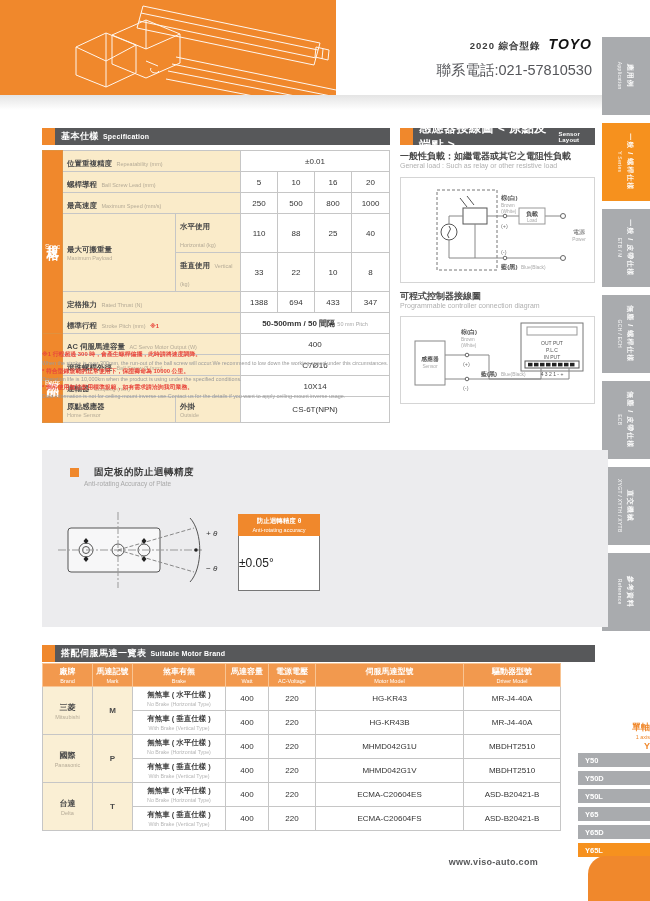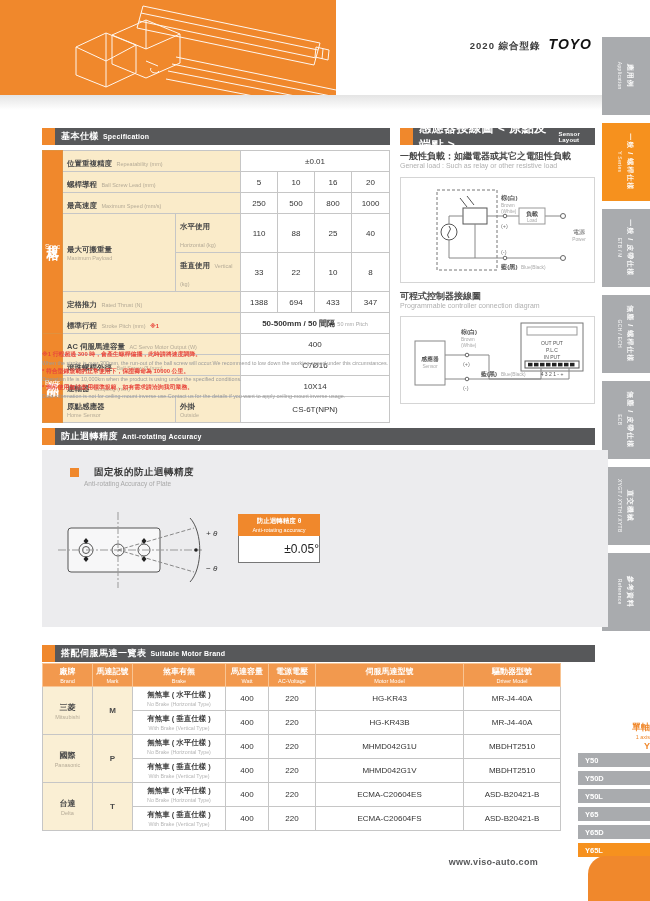--- a/index.html
+++ b/index.html
@@ -59,22 +59,22 @@
   .anti-panel{position:absolute;left:42px;top:450px;width:566px;height:177px;background:#ECECEE;}
   .anti-sub{position:absolute;left:28px;top:16px;display:flex;align-items:center;gap:15px;}
   .anti-sq{width:9px;height:9px;background:#F0882C;}
   .anti-sub-zh{font-size:9.5px;font-weight:700;color:#3a3a3a;letter-spacing:.5px;}
   .anti-sub-en{position:absolute;left:42px;top:30px;font-size:6.5px;color:#a8a8a8;}
   .anti-svg{position:absolute;left:14px;top:48px;}
   .badge{position:absolute;left:196px;top:64px;width:82px;}
   .badge-h{background:#F0882C;color:#fff;text-align:center;padding:3px 2px 3px 2px;}
   .bh-zh{font-size:6.5px;font-weight:700;}
   .bh-en{font-size:5.5px;margin-top:1px;}
-  .badge-b{background:#fff;border:1px solid #777;border-top:none;text-align:right;
-           font-size:12px;color:#222;padding:6px 0;}
+  .badge-b{background:#fff;border:1px solid #777;border-top:none;text-align:left;
+           font-size:12px;color:#222;padding:20px 0;}
   
   .motor-table{position:absolute;left:42px;top:663px;width:518px;table-layout:fixed;}
   .motor-table th{background:#F2994E;border:1px solid #f8c493;color:#fff;padding:2px 0;font-weight:400;}
   .hzh{font-size:8px;font-weight:700;}
   .hen{font-size:5.5px;margin-top:1px;}
   .motor-table td{border:1px solid #c6c6c6;text-align:center;font-size:8px;color:#333;height:21px;vertical-align:middle;}
   td.brand,td.mark{background:#FAEFD4;}
   .bzh{font-size:8px;font-weight:700;color:#4a4a4a;}
   .ben{font-size:5.5px;color:#B5AB97;margin-top:1px;}
   td.mark{font-size:8px;font-weight:700;color:#4a4a4a;}
@@ -108,20 +108,21 @@
         <path d="M146,61 l12,5 M151,68 a4,3 0 1 0 8,3"></path>
         <path d="M176,57 L336,90 M172,64 L336,97 M168,71 L336,104 M166,79 L336,112"></path>
       </g>
     </svg>
   </div>
 
   <div class="brandline">
     <span class="catalog-txt">2020 綜合型錄</span>
     <span class="logo-txt">TOYO</span>
   </div>
+  <div class="phone">聯系電話:021-57810530</div>
   <div class="hdr-shadow"></div>
 
   <div class="stab" style="top:37px">
     <div class="stab-in">
         <div class="stab-zh">應用例</div>
         <div class="stab-en">Application</div>
       </div>
   </div>
   <div class="stab active" style="top:123px">
     <div class="stab-in">
@@ -341,27 +342,20 @@
       <text x="151" y="28" font-size="5" fill="#555" text-anchor="middle">OUT PUT</text>
       <text x="151" y="35" font-size="5" fill="#555" text-anchor="middle">P.L.C</text>
       <text x="151" y="42" font-size="5" fill="#555" text-anchor="middle">IN PUT</text>
       <text x="151" y="59" font-size="5" fill="#555" text-anchor="middle">4 3 2 1 - +</text>
       <text x="80" y="59" font-size="6" fill="#555" font-weight="bold">藍(黑)</text>
       <text x="100" y="59" font-size="4.8" fill="#aaa">Blue(Black)</text>
       <text x="62" y="73" font-size="5.5" fill="#777">(-)</text>
     </svg>
   </div>
 
-  <div class="sec" style="left:42px;top:428px;width:553px">
-    <div class="sq"></div>
-    <div class="bar">
-        <span class="t-zh">防止迴轉精度</span>
-        <span class="t-en">Anti-rotating Accuracy</span>
-      </div>
-  </div>
   <div class="anti-panel">
     <div class="anti-sub">
       <div class="anti-sq"></div>
       <span class="anti-sub-zh">固定板的防止迴轉精度</span>
     </div>
     <div class="anti-sub-en">Anti-rotating Accuracy of Plate</div>
     <svg class="anti-svg" width="230" height="100" viewBox="0 0 230 100">
       <g fill="none" stroke="#555">
         <rect x="12" y="30" width="92" height="44" rx="3" fill="#f7f7f8"></rect>
         <circle cx="30" cy="52" r="7"></circle>

